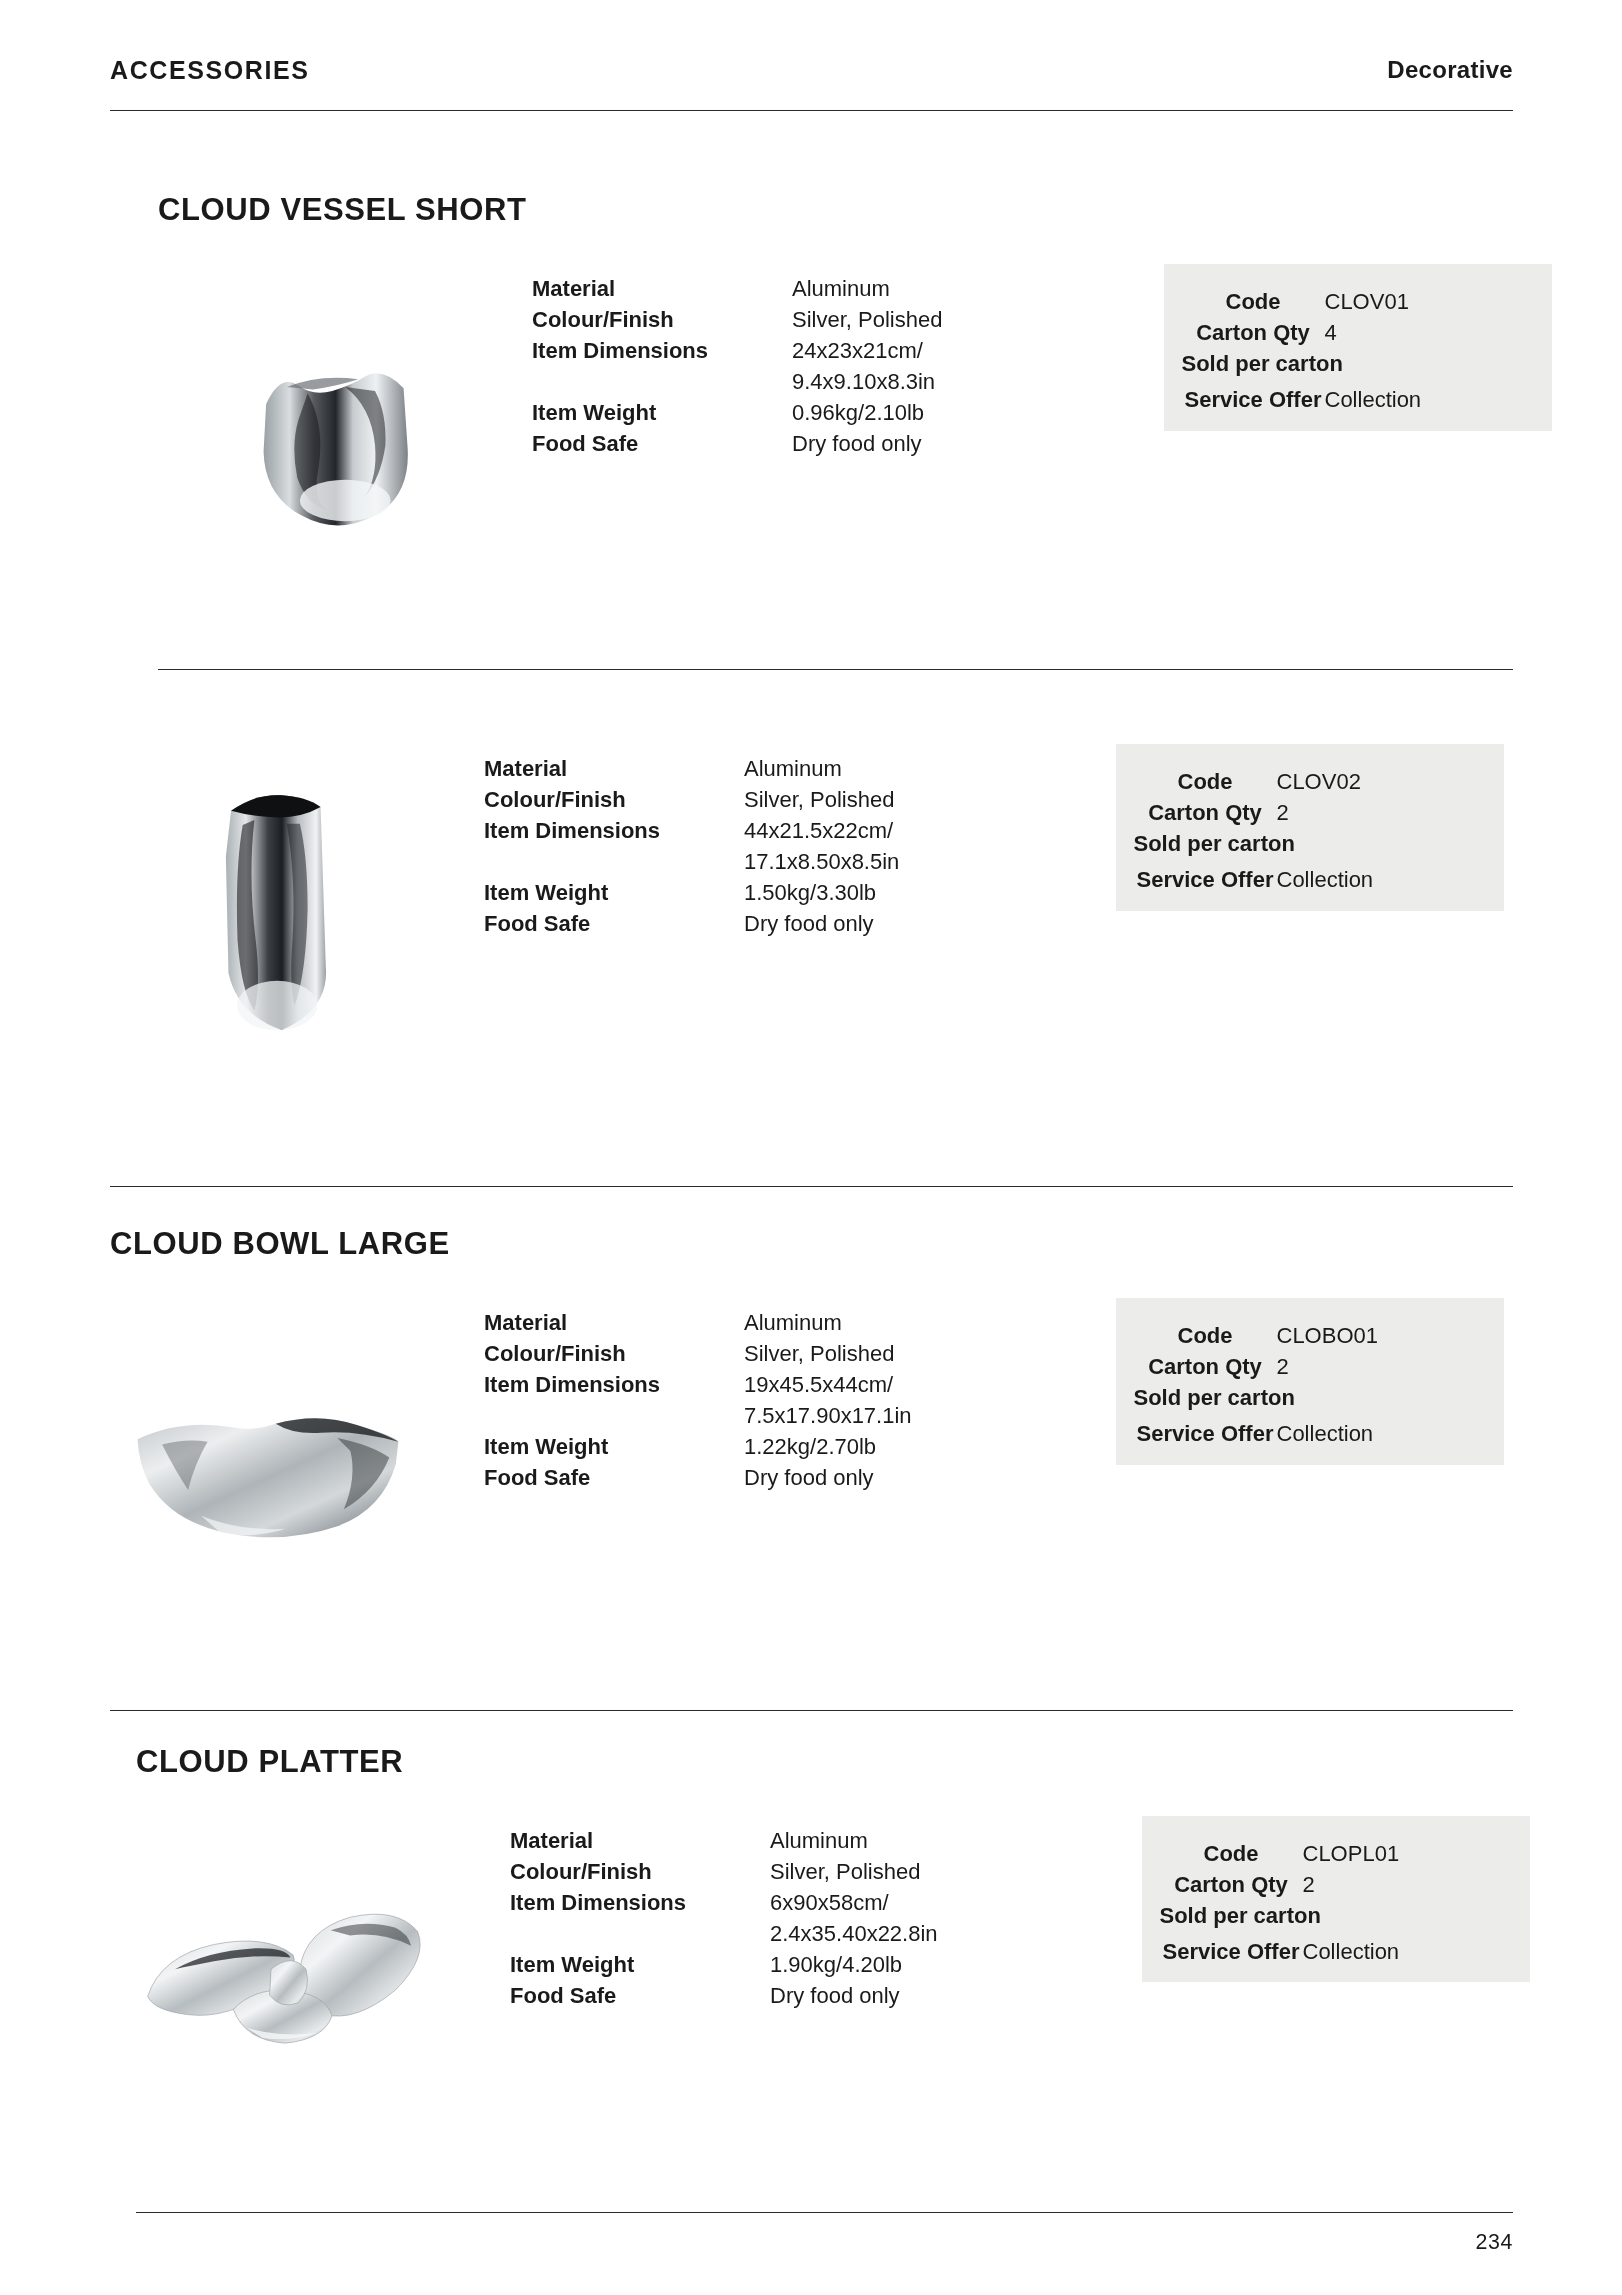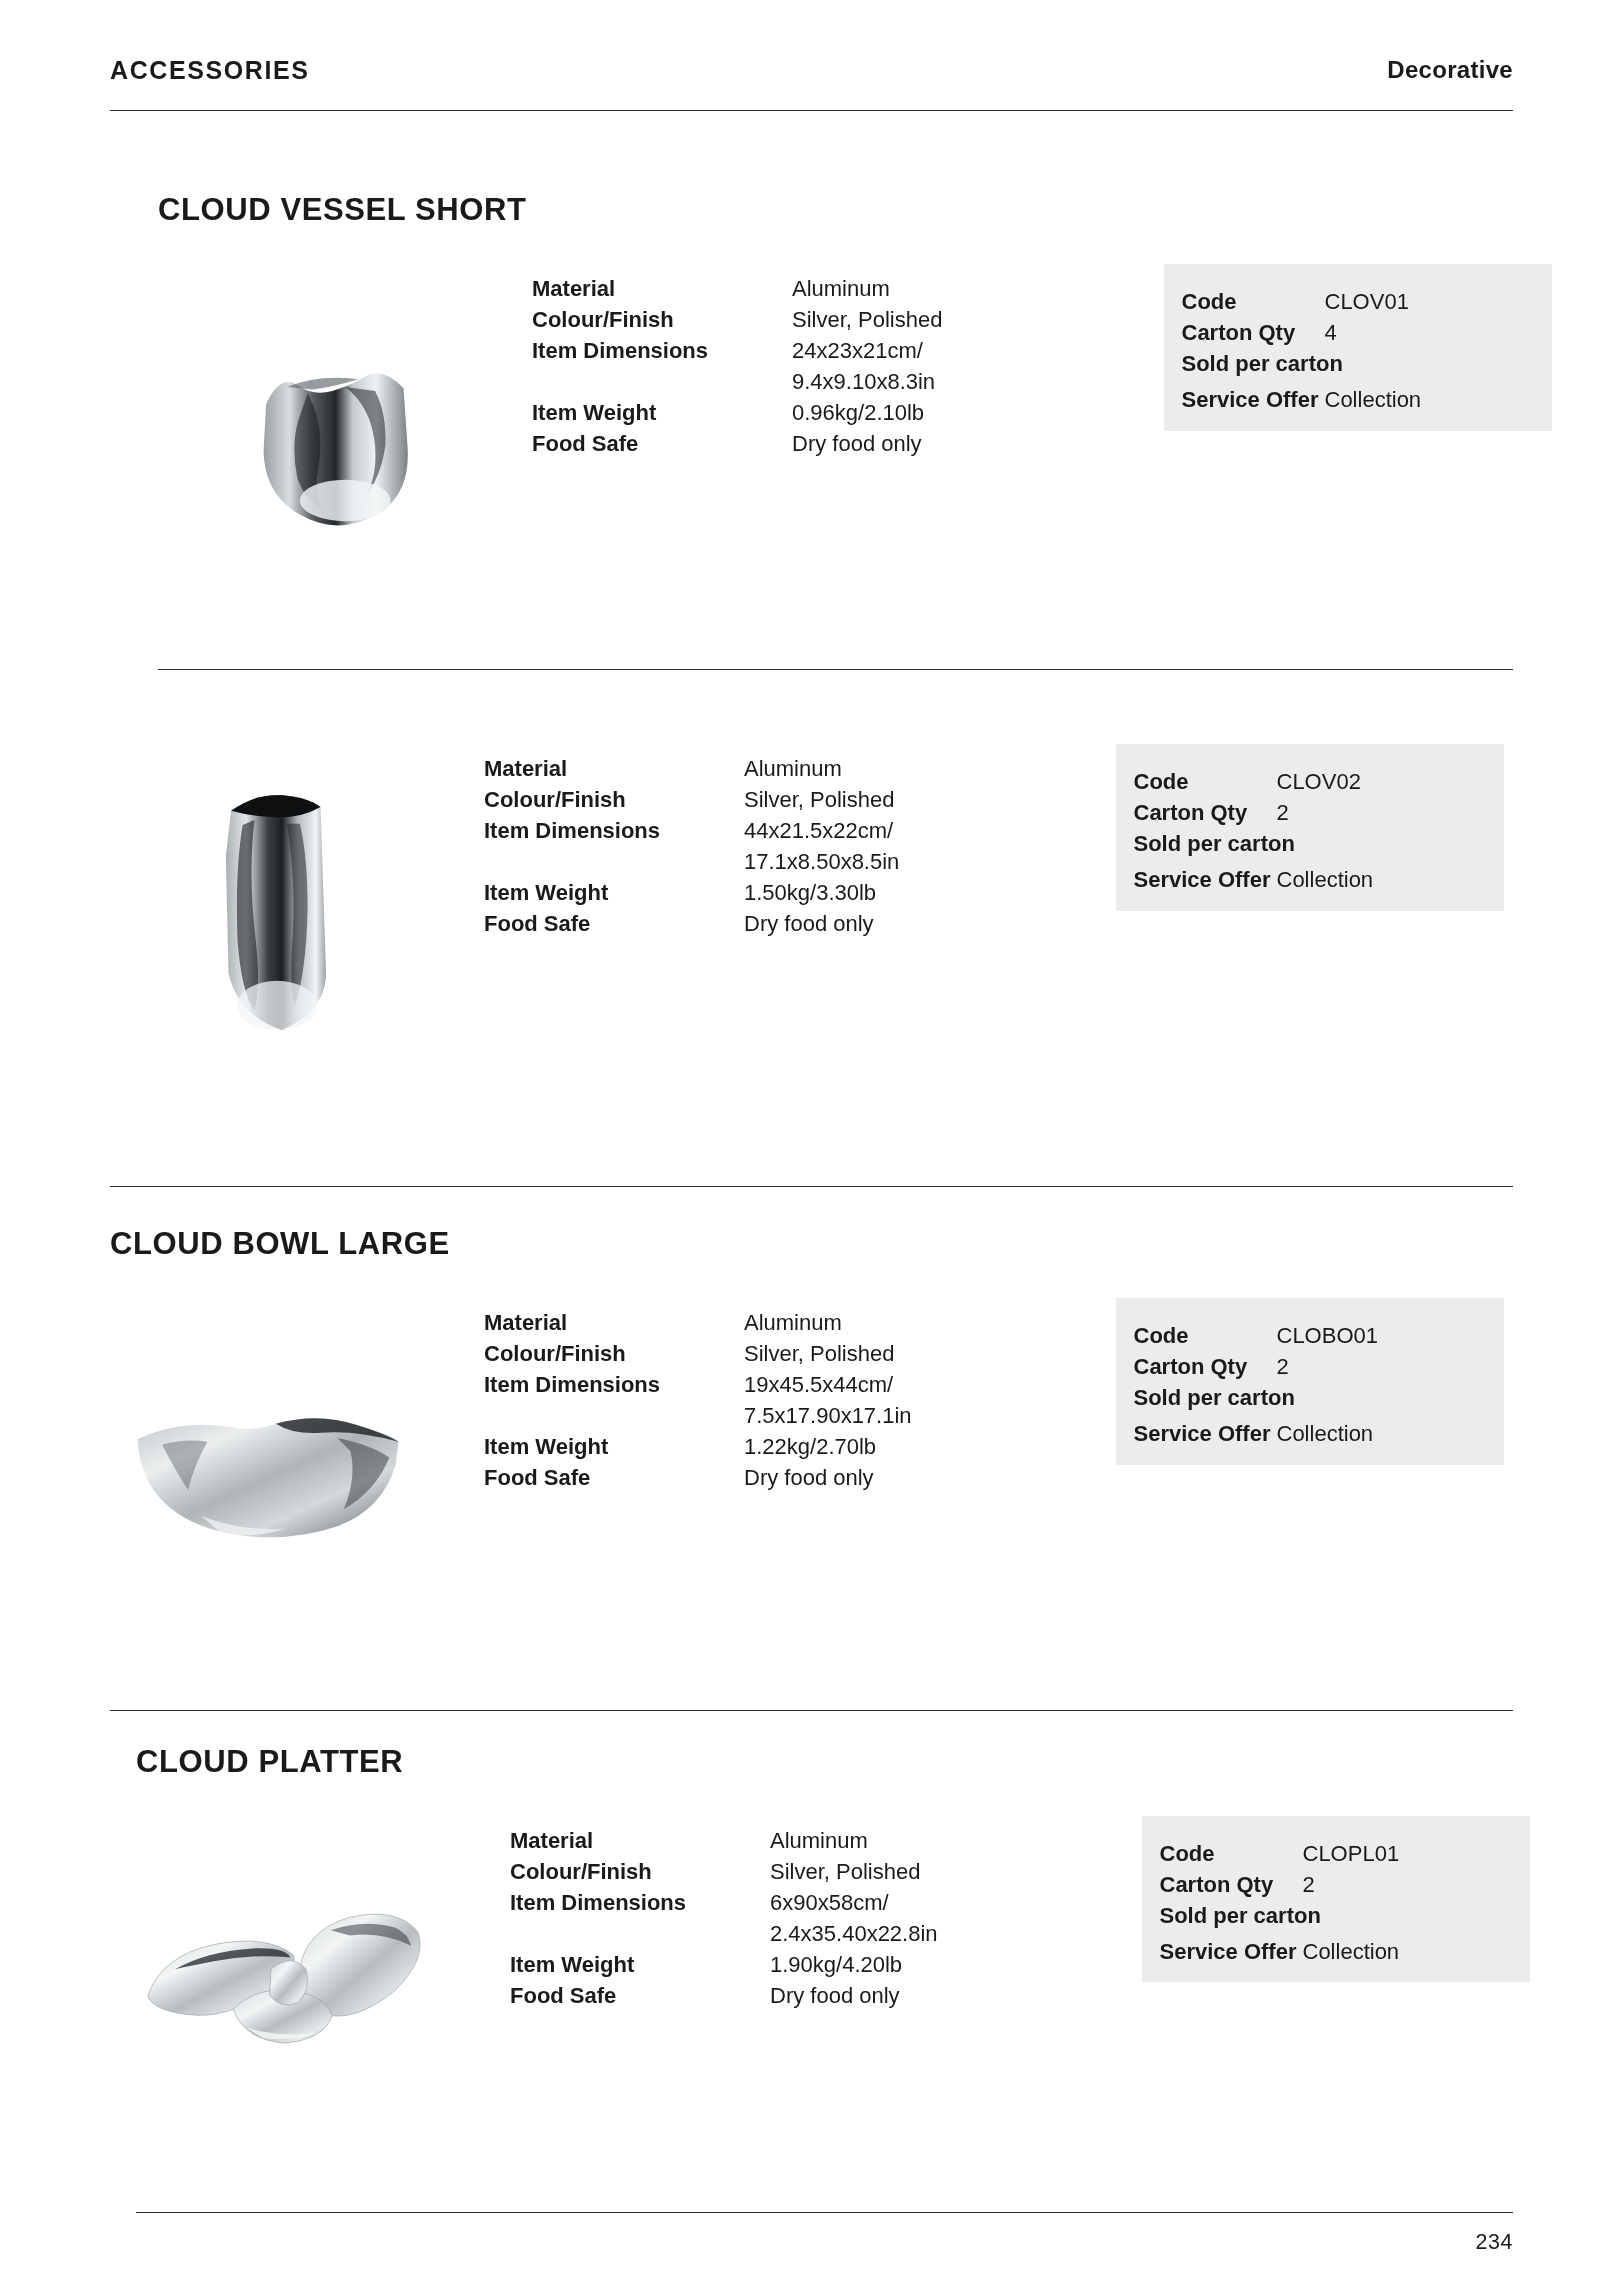--- a/index.html
+++ b/index.html
@@ -42,21 +42,21 @@
   .spec-row { display:flex; font-size:22px; line-height:31px; }
   .spec-label { width:260px; flex:none; font-weight:bold; }
   .spec-value { flex:1; }
 
   .info-box {
     width:388px; flex:none; box-sizing:border-box;
     background:#ECECEA;
     padding:22px 13px 15.6px 17.5px;
     font-size:22px; line-height:31px;
   }
-  .info-row { display:flex; }
+  .info-row { display:flex;text-align:center; }
   .info-label { width:143px; flex:none; font-weight:bold; }
   .info-row.service { margin-top:5.2px; }
 
   
   .footer { padding-top:17px; text-align:right; }
   .page-number { font-size:21.4px; letter-spacing:0.6px; }
 </style>
 </head>
 <body>
 

